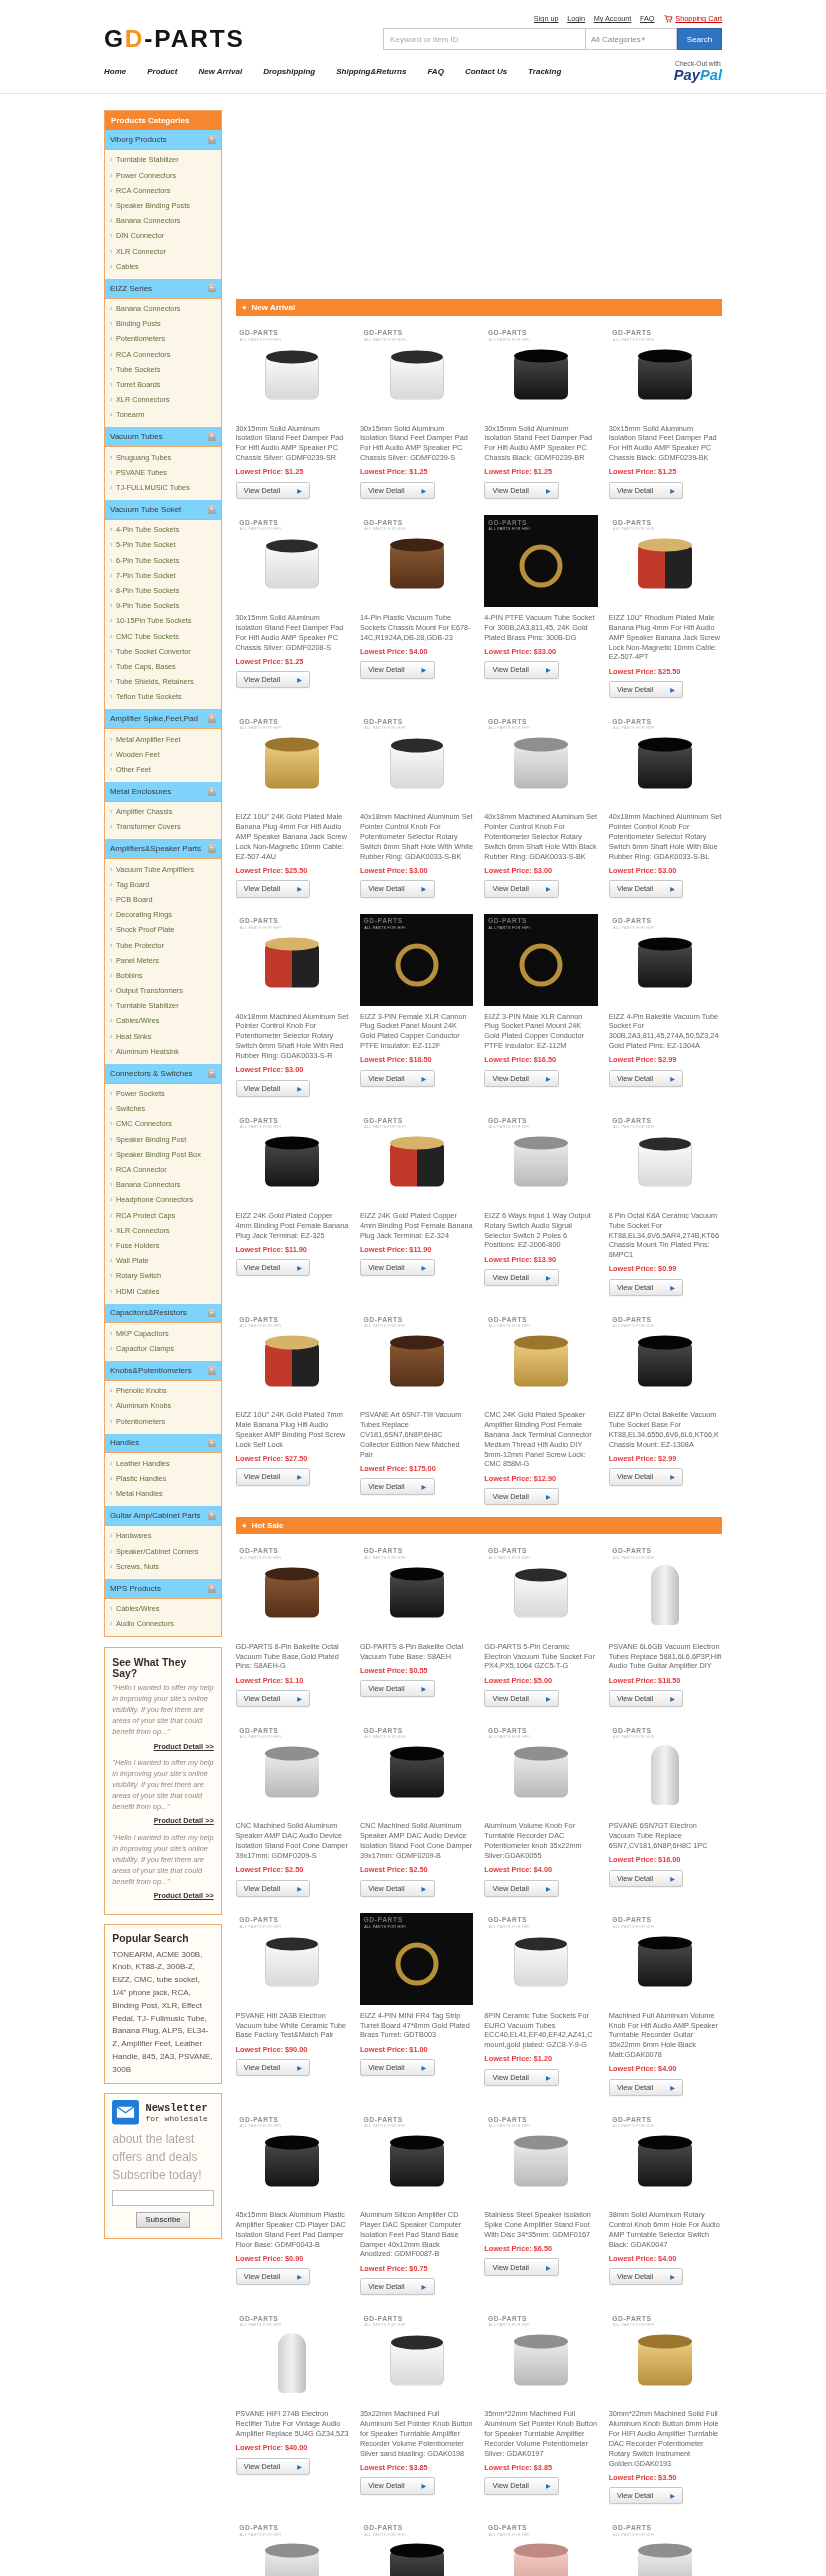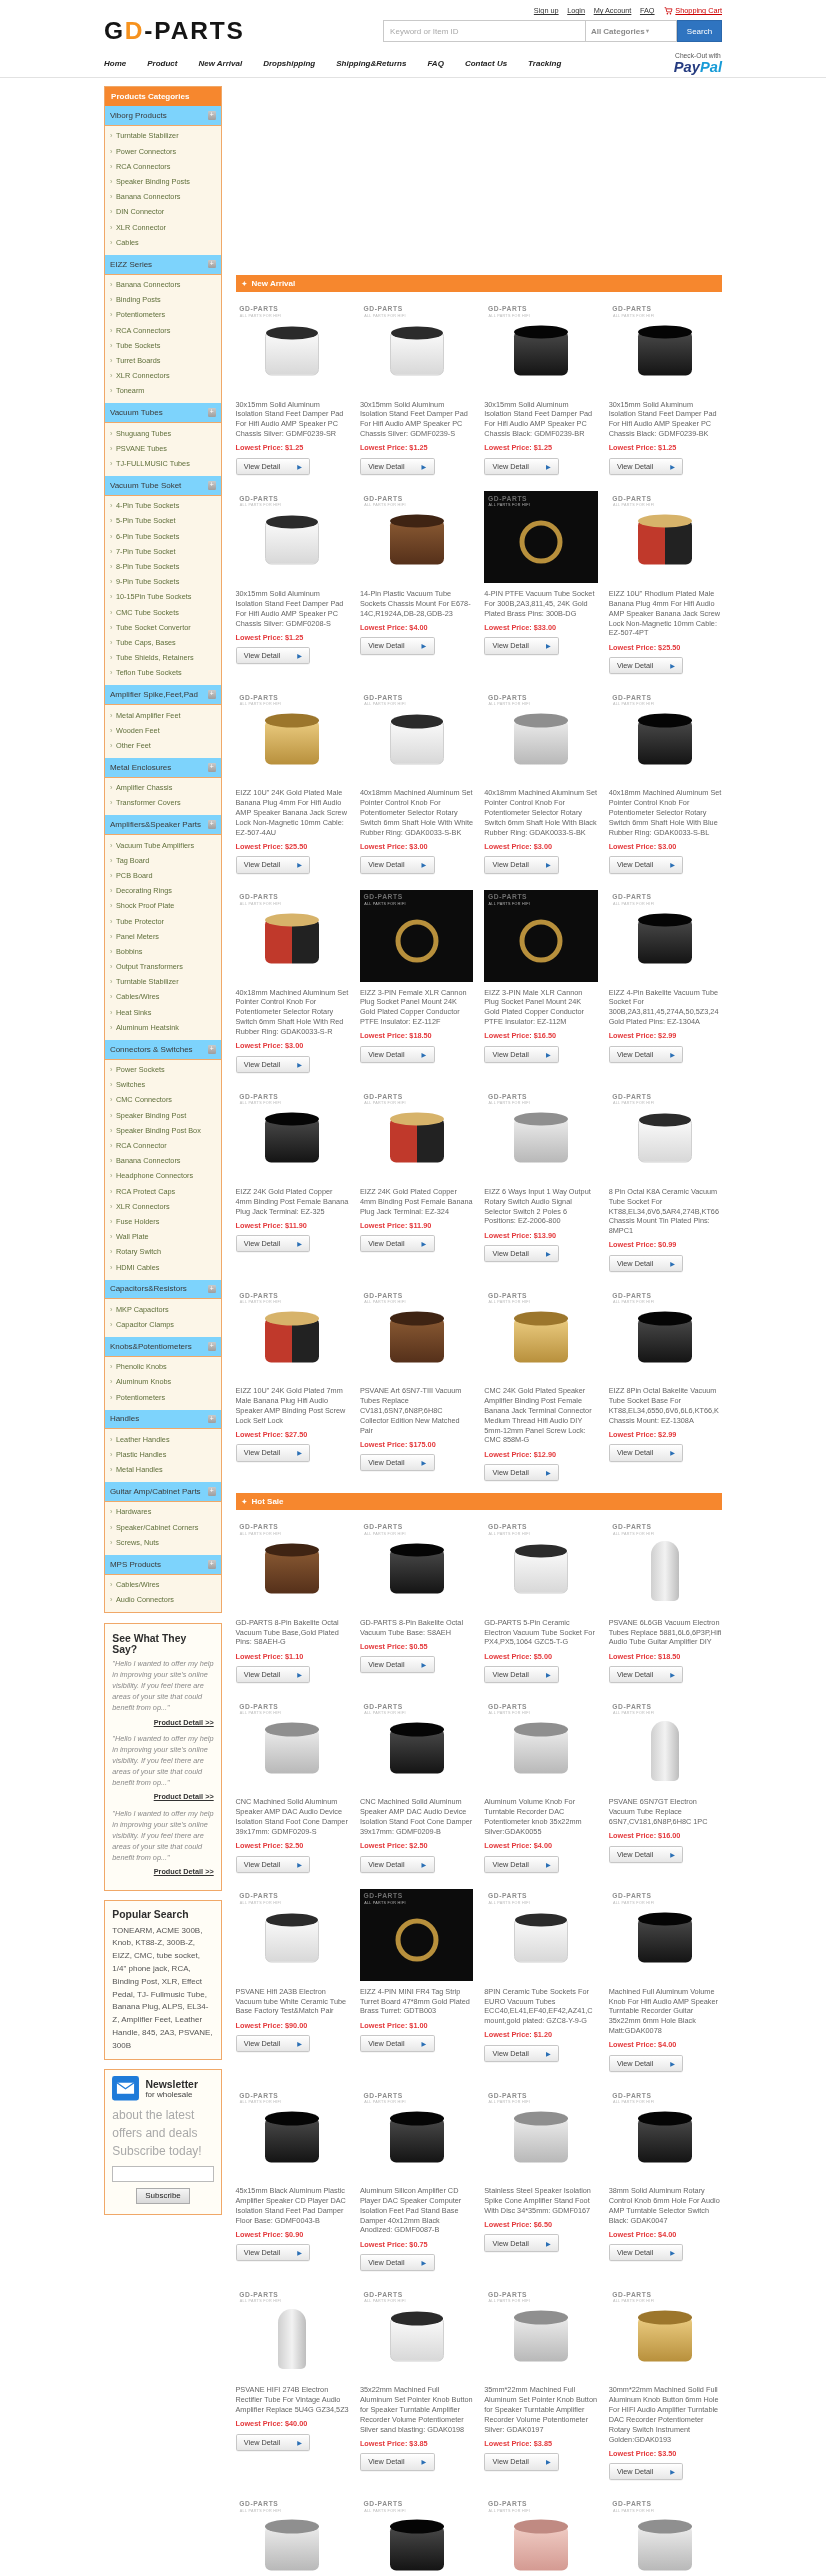--- a/index.html
+++ b/index.html
@@ -1,30 +1,30 @@
 <!DOCTYPE html>
 <html style="font-size:9.8px"><head>
 <meta charset="utf-8">
 <style>
   * { box-sizing: border-box; }
   body { margin:0; background:#fff; color:#333; font-family:"Liberation Sans", sans-serif; }
   .page { width:826px; margin:0 auto; background:#fff; }
-  .inner { width:618px; margin:0 auto; }
+  .inner { width:618px; margin:8px auto; }
 
   
   .top-bar { display:flex; justify-content:flex-end; align-items:center; gap:9.8px; padding:6.1px 0 1.2px; font-size:7.3px; }
   .top-bar a { color:#333; text-decoration:underline; cursor:pointer; }
   .cart-link { color:#CC0000 !important; display:inline-flex; align-items:center; gap:2.4px; font-weight:normal; }
   .logo-row { display:flex; align-items:center; justify-content:space-between; margin:1.2px 0 3.7px; }
   .logo { font-size:24.5px; font-weight:bold; letter-spacing:1.8px; color:#151515; cursor:pointer; }
   .logo .d { color:#F6921E; }
   .search { display:flex; align-items:stretch; height:22px; }
   .search input { width:202px; border:0.6px solid #c9c9c9; border-right:none; padding:0 6.1px; font-size:8px; color:#333; outline:none; }
   .search input::placeholder { color:#a9a9a9; }
-  .sel { width:92px; border:0.6px solid #c9c9c9; display:flex; align-items:center; justify-content:flex-start; padding:0 4.9px; font-size:8px; color:#8a8a8a; background:#fff; cursor:pointer;font-weight:bold; }
+  .sel { width:92px; border:0.6px solid #c9c9c9; display:flex; align-items:center; justify-content:flex-start; padding:0 4.9px; font-size:8px; color:#8a8a8a; background:#fff; cursor:pointer; }
   .caret { font-size:5.5px; color:#9a9a9a; }
   .sbtn { width:45px; background:#2F74C0; color:#fff; border:0.6px solid #2a67ab; font-size:8px; cursor:pointer; }
   .nav-row { display:flex; justify-content:space-between; align-items:flex-end; padding:2.4px 0 0; }
   nav { display:flex; gap:21px; font-size:8px; font-weight:bold; padding:7.3px 0 8.6px;font-style:italic; }
   nav a { color:#222; text-decoration:none; cursor:pointer; }
   .checkout { text-align:center; padding-bottom:2.4px; cursor:pointer; }
   .co-label { font-size:6.7px; color:#555; margin-bottom:1.2px; }
   .pp { font-size:14.7px; font-weight:bold; font-style:italic; color:#253B80; line-height:1; }
   .pp .pal { color:#179BD7; }
   .hdr-line { border-bottom:1.2px solid #e2e2e2; }
@@ -42,21 +42,21 @@
   .sec-items { padding:2.4px 0 4.9px; }
   .cat-item { padding:3.1px 3.7px 3.1px 11px; font-size:7.3px; color:#5E6E3A; position:relative; cursor:pointer; }
   .cat-item::before { content:"›"; position:absolute; left:4.9px; color:#9aa37a; }
 
   .quotes, .pop, .news { background:#FFFDF6; padding:6.1px 7.3px; }
   .q-title { font-size:10.4px; font-weight:bold; color:#2e2e2e; margin:2.4px 0 4.9px; }
   .q-text { font-size:7.3px; font-style:italic; color:#8a8a8a; line-height:1.5; }
   .q-link { display:block; text-align:right; font-size:7.3px; font-weight:bold; color:#333; text-decoration:underline; margin:3.7px 0 7.3px; cursor:pointer; }
   .p-title { font-size:10.4px; font-weight:bold; color:#2e2e2e; margin:1.2px 0 4.9px; }
   .p-text { font-size:8px; color:#555; line-height:1.6; }
-  .n-head { display:flex; gap:6.1px; align-items:center; margin-bottom:4.9px; }
+  .n-head { display:flex; gap:6.1px; align-items:center; margin-bottom:4.9px;font-family:Liberation Mono, monospace; }
   .n-title { font-size:10.4px; font-weight:bold; color:#2e2e2e; }
   .n-sub { font-size:8px; color:#444; }
   .n-desc { font-size:12px; color:#a9a9a9; line-height:1.5; margin-bottom:6.1px; }
   .n-input { width:100%; height:16px; border:0.6px solid #bbb; background:#fff; margin-bottom:6.1px; padding:0 3.7px; }
   .n-btn { display:block; margin:0 auto 3.7px; padding:2.4px 8.6px; background:linear-gradient(#f5f5f5,#d9d9d9); border:0.6px solid #aaa; font-size:8px; color:#222; cursor:pointer; }
 
   
   .spacer { height:184px; }
   .banner { background:#F6872E; color:#fff; font-weight:bold; font-size:8px; padding:3.7px 6.1px; display:flex; align-items:center; gap:4.3px; margin:4.9px 0 9.8px; }
   .bicon { color:#fff; font-size:6.7px; }

